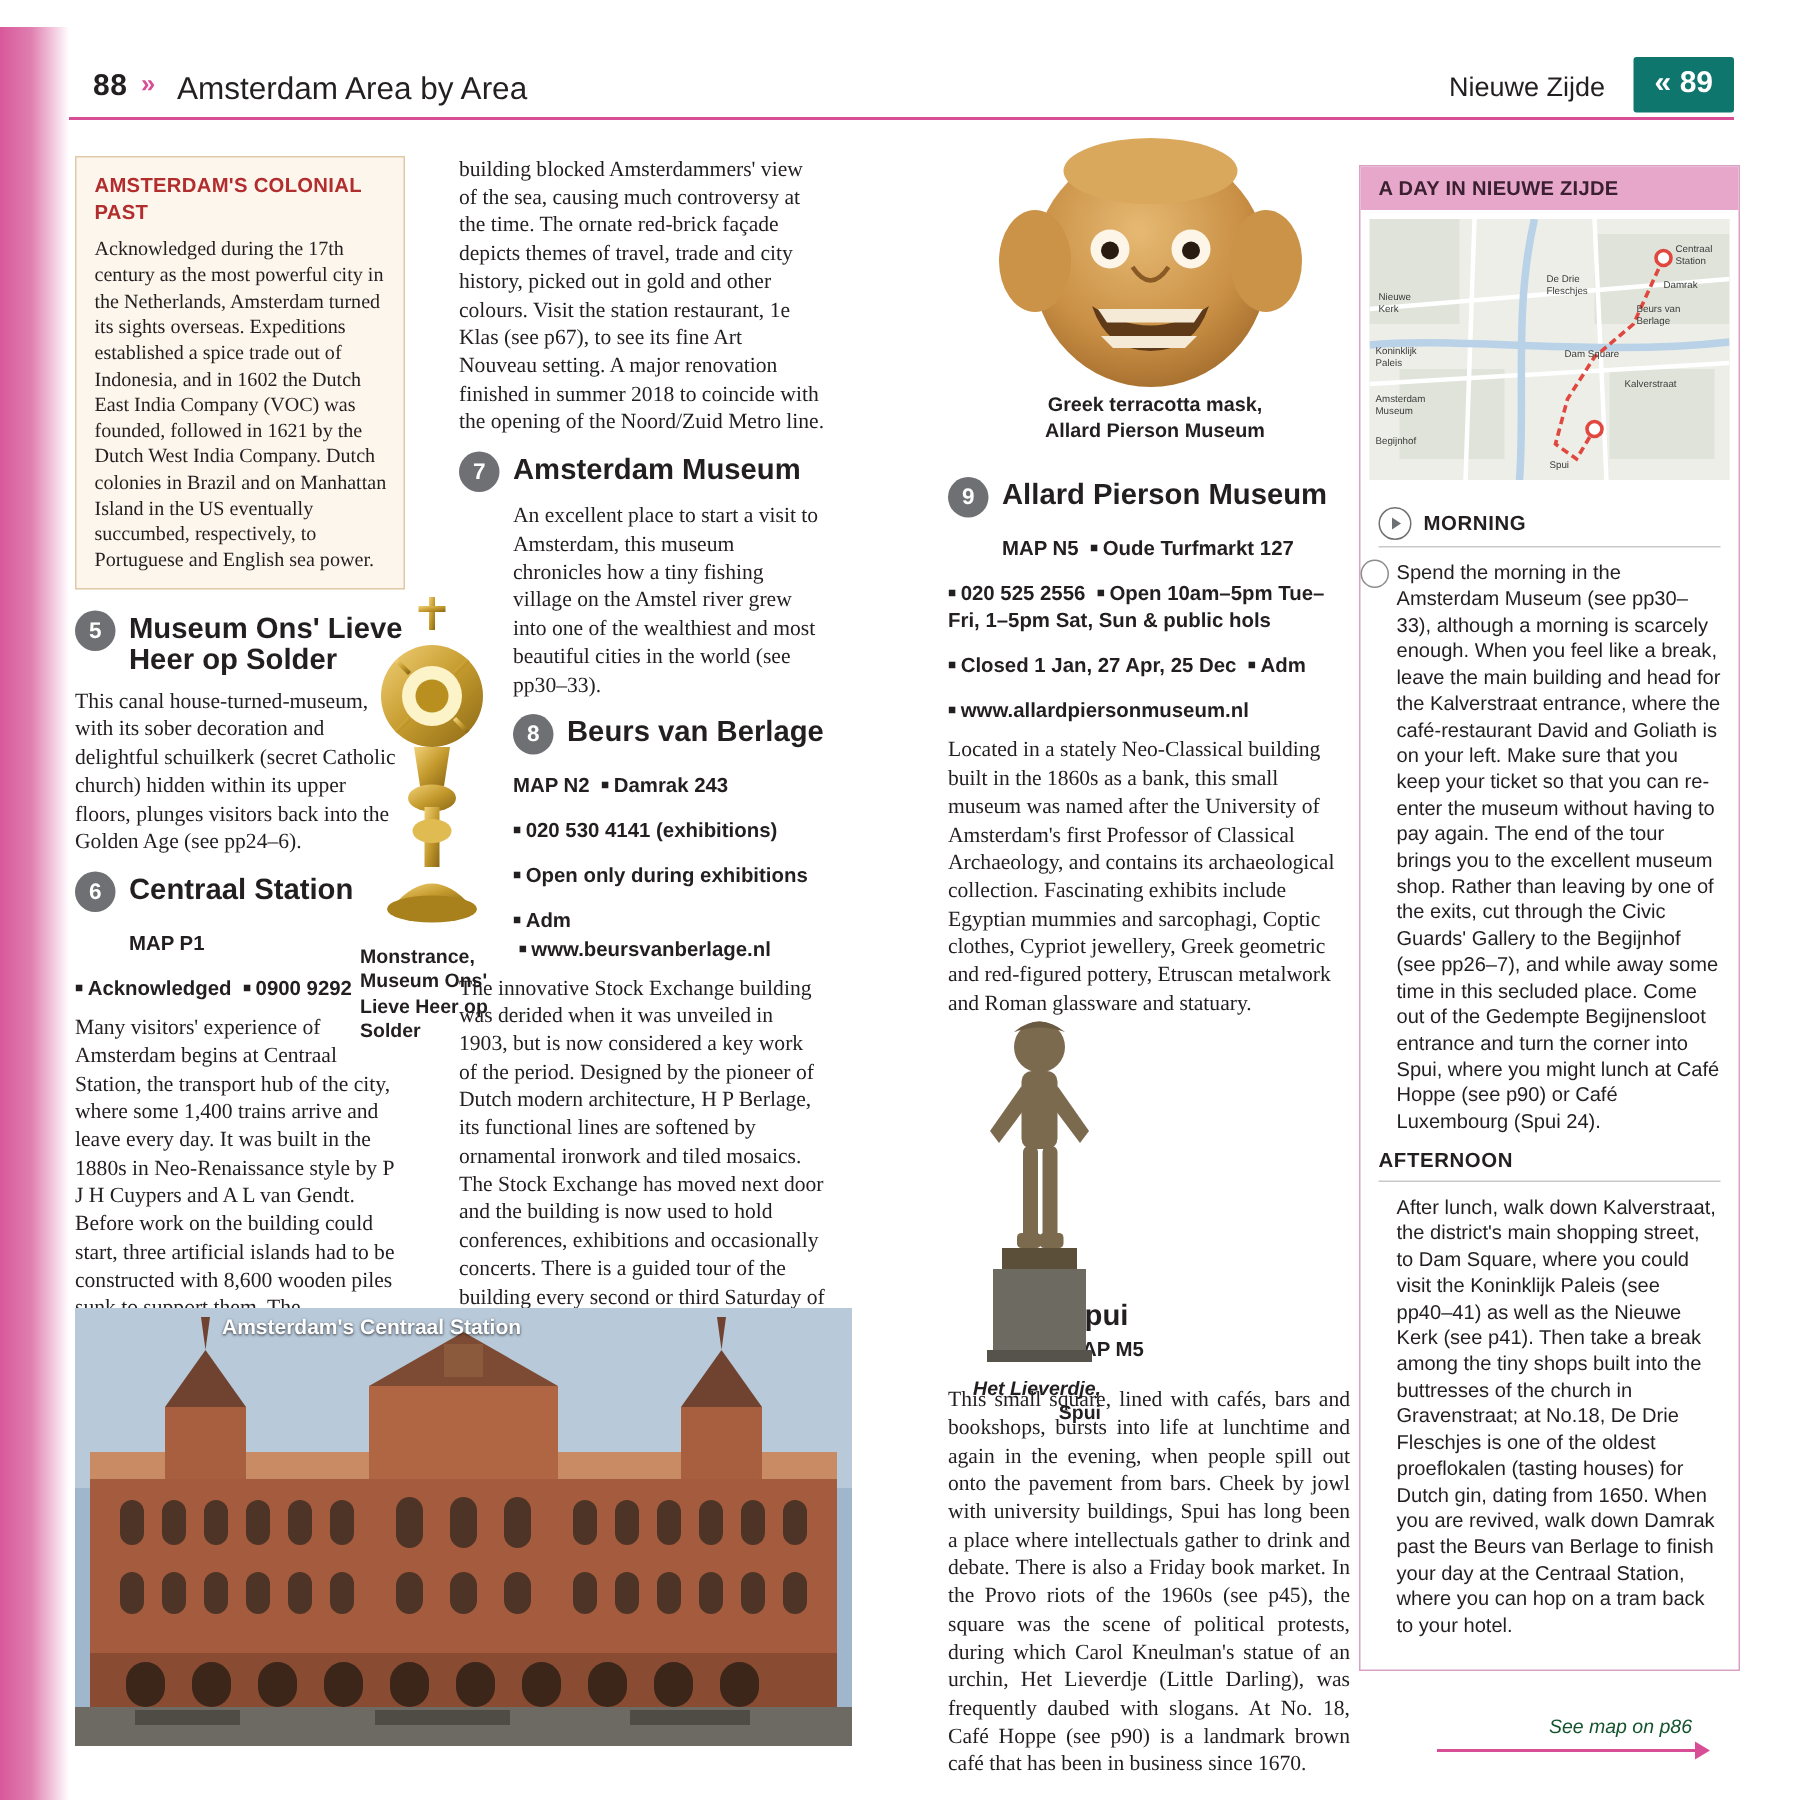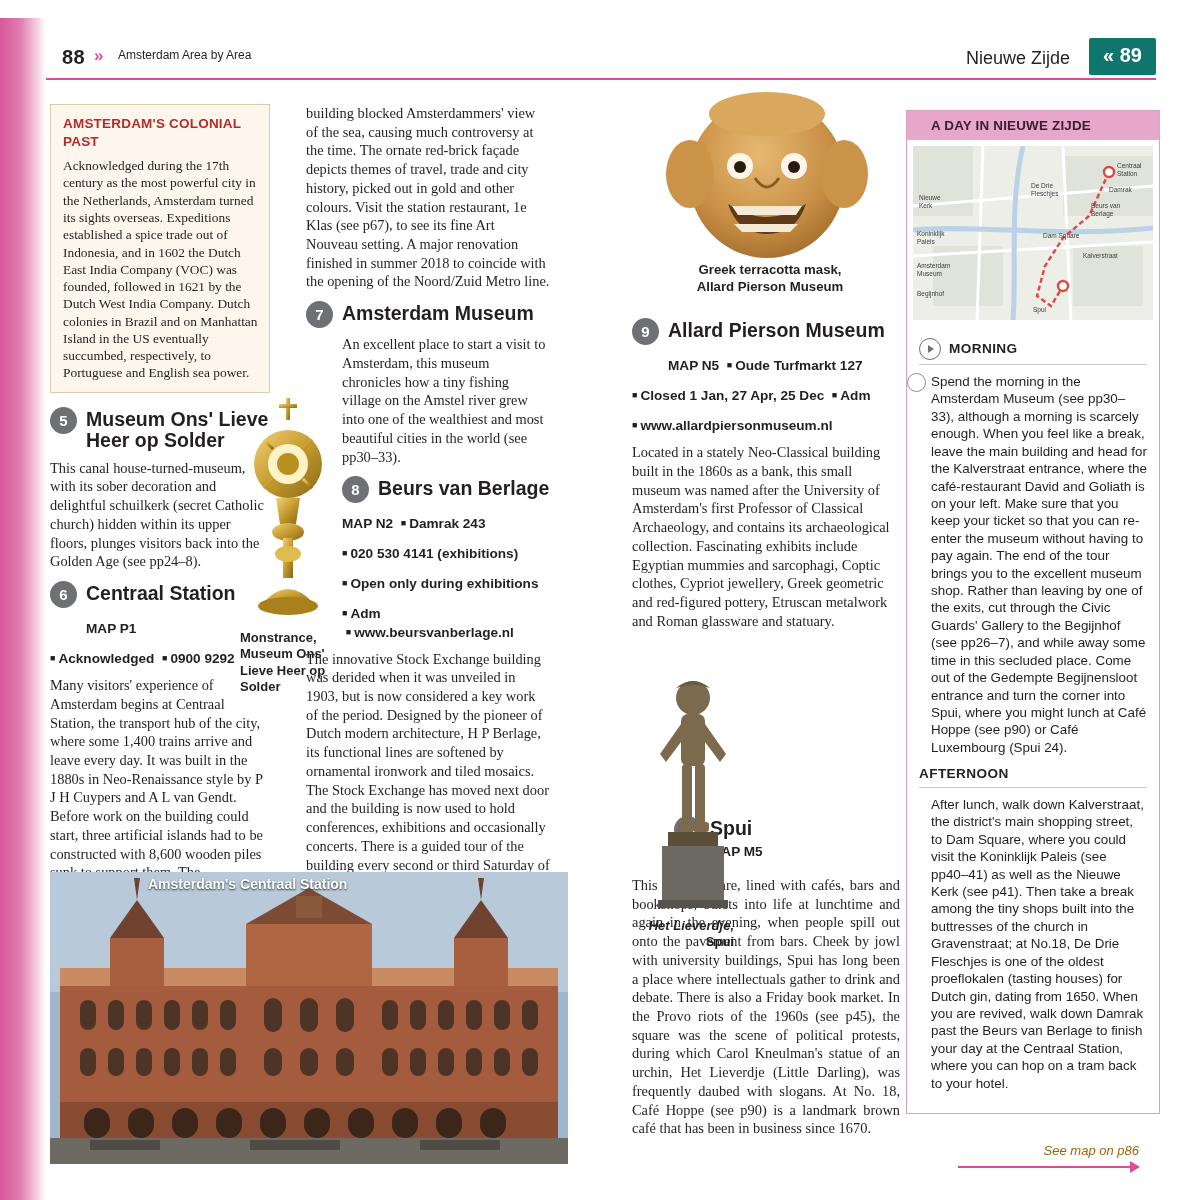--- a/index.html
+++ b/index.html
@@ -36,21 +36,21 @@
     position:absolute;left:0;top:34px;width:1110px;height:2px;background:#d84e96;
   }
   .folio-left{
     position:absolute;left:16px;top:2px;
     font-weight:bold;font-size:20px;color:#231f20;letter-spacing:.3px;
   }
   .chev-left{
     position:absolute;left:48px;top:2px;font-size:17px;color:#d84e96;font-weight:bold;
   }
   .run-left{
-    position:absolute;left:72px;top:4px;font-size:12px;color:#231f20;text-align:right;
+    position:absolute;left:72px;top:4px;font-size:21px;color:#231f20;text-align:right;
   }
   .folio-tab{
     position:absolute;right:0;top:-6px;
     background:#0f766e;color:#ffffff;
     padding:6px 14px 8px 14px;
     font-weight:bold;font-size:20px;
     border-radius:2px;
   }
   .run-right{
     position:absolute;right:86px;top:4px;font-size:18px;color:#231f20;
@@ -120,21 +120,21 @@
     z-index:4;
   }
 
   
   .panel{
     position:absolute;left:906px;top:110px;width:252px;
     border:1px solid #d9a2c4;background:#ffffff;
   }
   .panel-head{
     background:#e7a7ca;color:#3a2030;font-weight:bold;font-size:13.4px;
-    padding:7px 24px;letter-spacing:.2px;
+    padding:7px 12px;letter-spacing:.2px;
   }
   .panel-map{height:174px;margin:6px;background:#e9eae4;position:relative;overflow:hidden;}
   .panel-body{padding:4px 12px 12px 12px;font-size:13.4px;line-height:1.30;}
   .tod{display:flex;align-items:center;gap:8px;margin:8px 0 4px 0;}
   .tod-label{font-weight:bold;font-size:13.6px;letter-spacing:.4px;}
   .tod-rule{height:1px;background:#c9c9c9;margin:4px 0 8px 0;}
   .pin{
     width:20px;height:20px;border-radius:50%;
     border:1.6px solid #6f7073;background:#ffffff;
     display:flex;align-items:center;justify-content:center;
@@ -144,22 +144,22 @@
     content:"";display:block;width:0;height:0;
     border-left:6px solid #6f7073;border-top:4px solid transparent;border-bottom:4px solid transparent;
     margin-left:2px;
   }
   .tick{
     position:absolute;left:-24px;
     width:17px;height:17px;border-radius:50%;border:1.6px solid #8d8d8d;background:#fff;
   }
   .panel-body .para{position:relative;margin:0 0 9px 0;}
   .see-map{
-    position:absolute;right:41px;bottom:42px;
-    font-size:13px;font-style:italic;color:#a16207;
+    position:absolute;right:52px;bottom:42px;
+    font-size:13px;font-style:italic;color:#14532d;
   }
   .see-map-rule{
     position:absolute;right:46px;bottom:32px;width:176px;height:2px;background:#d84e96;
   }
   .see-map-arrow{
     position:absolute;right:40px;bottom:27px;width:0;height:0;
     border-left:10px solid #d84e96;border-top:6px solid transparent;border-bottom:6px solid transparent;
   }
 </style>
 </head>
@@ -185,21 +185,21 @@
   <div class="col" id="col1">
     <div class="sidebar-box">
       <div class="sidebar-title">AMSTERDAM'S COLONIAL PAST</div>
       <p>Acknowledged during the 17th century as the most powerful city in the Netherlands, Amsterdam turned its sights overseas. Expeditions established a spice trade out of Indonesia, and in 1602 the Dutch East India Company (VOC) was founded, followed in 1621 by the Dutch West India Company. Dutch colonies in Brazil and on Manhattan Island in the US eventually succumbed, respectively, to Portuguese and English sea power.</p>
     </div>
 
     <div class="head-row">
       <div class="num">5</div>
       <div class="sec-title">Museum Ons' Lieve Heer op Solder</div>
     </div>
-    <p>This canal house-turned-museum, with its sober decoration and delightful schuilkerk (secret Catholic church) hidden within its upper floors, plunges visitors back into the Golden Age (see pp24–8).</p>
+    <p>This canal house-turned-museum, with its sober decoration and delightful schuilkerk (secret Catholic church) hidden within its upper floors, plunges visitors back into the Golden Age (see pp24–6).</p>
 
     <div class="head-row">
       <div class="num">6</div>
       <div class="sec-title">Centraal Station</div>
     </div>
     <div class="meta hang">
       <b>MAP P1</b>
     </div>
     <div class="meta">
       <span class="sq">■</span><b>Acknowledged</b>
@@ -239,20 +239,24 @@
   </div>
 
   <div class="col" id="col3" style="top:312px;">
     <div class="head-row">
       <div class="num">9</div>
       <div class="sec-title">Allard Pierson Museum</div>
     </div>
     <div class="meta hang">
       <b>MAP N5</b>
       &nbsp;<span class="sq">■</span><b>Oude Turfmarkt 127</b>
+    </div>
+    <div class="meta">
+      <span class="sq">■</span><b>020 525 2556</b>
+      &nbsp;<span class="sq">■</span><b>Open 10am–5pm Tue–Fri, 1–5pm Sat, Sun &amp; public hols</b>
     </div>
     <div class="meta">
       <span class="sq">■</span><b>Closed 1 Jan, 27 Apr, 25 Dec</b>
       &nbsp;<span class="sq">■</span><b>Adm</b>
     </div>
     <div class="meta">
       <span class="sq">■</span><b>www.allardpiersonmuseum.nl</b>
     </div>
     <p>Located in a stately Neo-Classical building built in the 1860s as a bank, this small museum was named after the University of Amsterdam's first Professor of Classical Archaeology, and contains its archaeological collection. Fascinating exhibits include Egyptian mummies and sarcophagi, Coptic clothes, Cypriot jewellery, Greek geometric and red-figured pottery, Etruscan metalwork and Roman glassware and statuary.</p>
 

